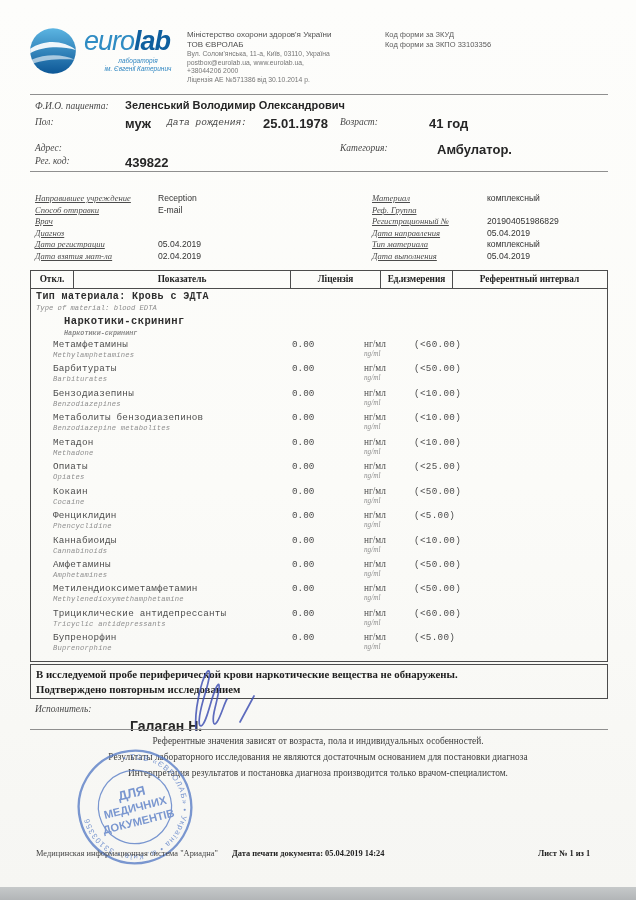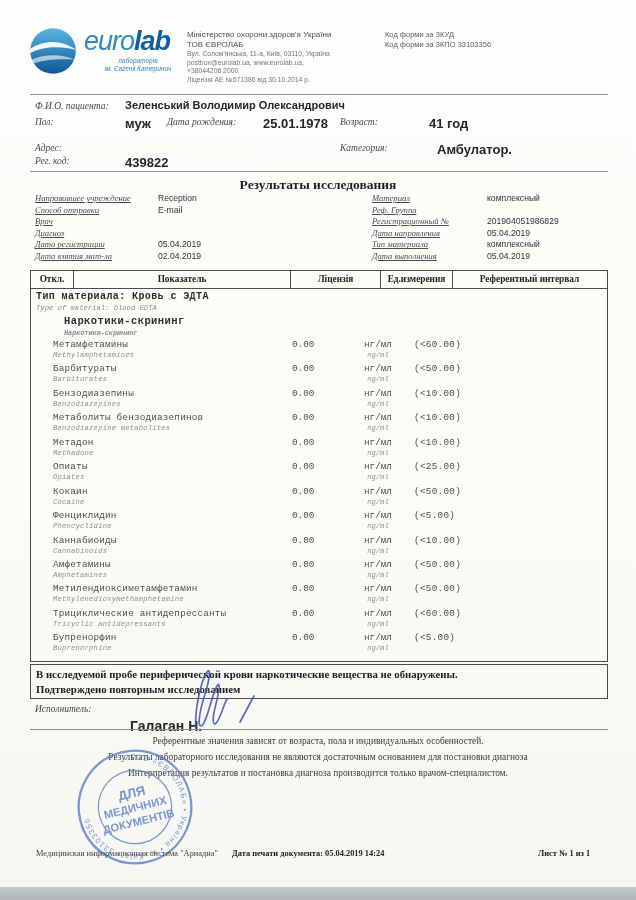--- a/index.html
+++ b/index.html
@@ -42,21 +42,21 @@
   .panel-ru{position:absolute;left:33px;top:44px;font-family:"Liberation Mono",monospace;
           font-weight:bold;font-size:10.5px;color:#2e2e2e;letter-spacing:.4px;}
   .panel-en{position:absolute;left:33px;top:58px;font-family:"Liberation Mono",monospace;
           font-weight:bold;font-style:italic;font-size:6.8px;color:#8b8b8b;}
   .rows{position:absolute;left:0;top:68px;width:576px;}
   .trow{position:relative;height:24.45px;}
   .nm{position:absolute;left:22px;top:0;font-family:"Liberation Mono",monospace;
       font-size:9.3px;color:#4e4e4e;letter-spacing:.2px;white-space:nowrap;}
   .nm .en{display:block;font-size:7.2px;font-style:italic;color:#8f8f8f;margin-top:1px;}
   .res{position:absolute;left:261px;top:0;font-family:"Liberation Mono",monospace;font-size:9.3px;color:#4e4e4e;}
-  .unit{position:absolute;left:333px;top:0;font-family:Liberation Mono, monospace;font-size:9.3px;color:#4e4e4e;text-align:center;}
+  .unit{position:absolute;left:333px;top:0;font-family:Liberation Serif, serif;font-size:9.3px;color:#4e4e4e;}
   .unit .en{display:block;font-size:7.2px;font-style:italic;color:#8f8f8f;margin-top:1px;}
   .ref{position:absolute;left:383px;top:0;font-family:"Liberation Mono",monospace;font-size:9.3px;color:#4e4e4e;letter-spacing:.3px;}
 
   
   .conc{position:absolute;left:30px;top:664px;width:578px;height:35px;border:1.6px solid #4c4c4c;
         box-sizing:border-box;padding:2px 5px;}
   .conc div{font-family:"Liberation Serif",serif;font-weight:bold;font-size:10.8px;color:#1d1d1d;line-height:15px;}
 
   .disc{font-family:"Liberation Serif",serif;font-size:9.4px;color:#3c3c3c;width:636px;
         text-align:center;line-height:16.2px;}
@@ -117,34 +117,33 @@
         </div>
   </div>
 
   <div class="hr" style="top:94px;"></div>
 
   <div class="abs lbl" style="left:35px;top:101px;">Ф.И.О. пациента:</div>
   <div class="abs val" style="left:125px;top:99px;font-size:11px;">Зеленський Володимир Олександрович</div>
 
   <div class="abs lbl" style="left:35px;top:117px;">Пол:</div>
   <div class="abs val" style="left:125px;top:116px;">муж</div>
-  <div class="abs lbl" style="left:167px;top:117px;">Дата рождения:</div>
+  <div class="abs lbl" style="left:167px;top:117px;font-family:Liberation Mono, monospace;">Дата рождения:</div>
   <div class="abs val" style="left:263px;top:116px;">25.01.1978</div>
   <div class="abs lbl" style="left:340px;top:117px;">Возраст:</div>
   <div class="abs val" style="left:429px;top:116px;">41 год</div>
 
   <div class="abs lbl" style="left:35px;top:143px;">Адрес:</div>
   <div class="abs lbl" style="left:340px;top:143px;">Категория:</div>
   <div class="abs val" style="left:437px;top:142px;">Амбулатор.</div>
   <div class="abs lbl" style="left:35px;top:156px;">Рег. код:</div>
   <div class="abs val" style="left:125px;top:155px;">439822</div>
 
   <div class="hr" style="top:171px;"></div>
 
-  <div class="abs title" style="top:177px;">Результаты исследования</div>
 
   <div class="abs" style="left:35px;top:193px;width:120px;">
 
   <div class="ilbl">Направившее учреждение</div>
         <div class="ilbl">Способ отправки</div>
         <div class="ilbl">Врач</div>
         <div class="ilbl">Диагноз</div>
         <div class="ilbl">Дата регистрации</div>
         <div class="ilbl">Дата взятия мат-ла</div>
       </div>

